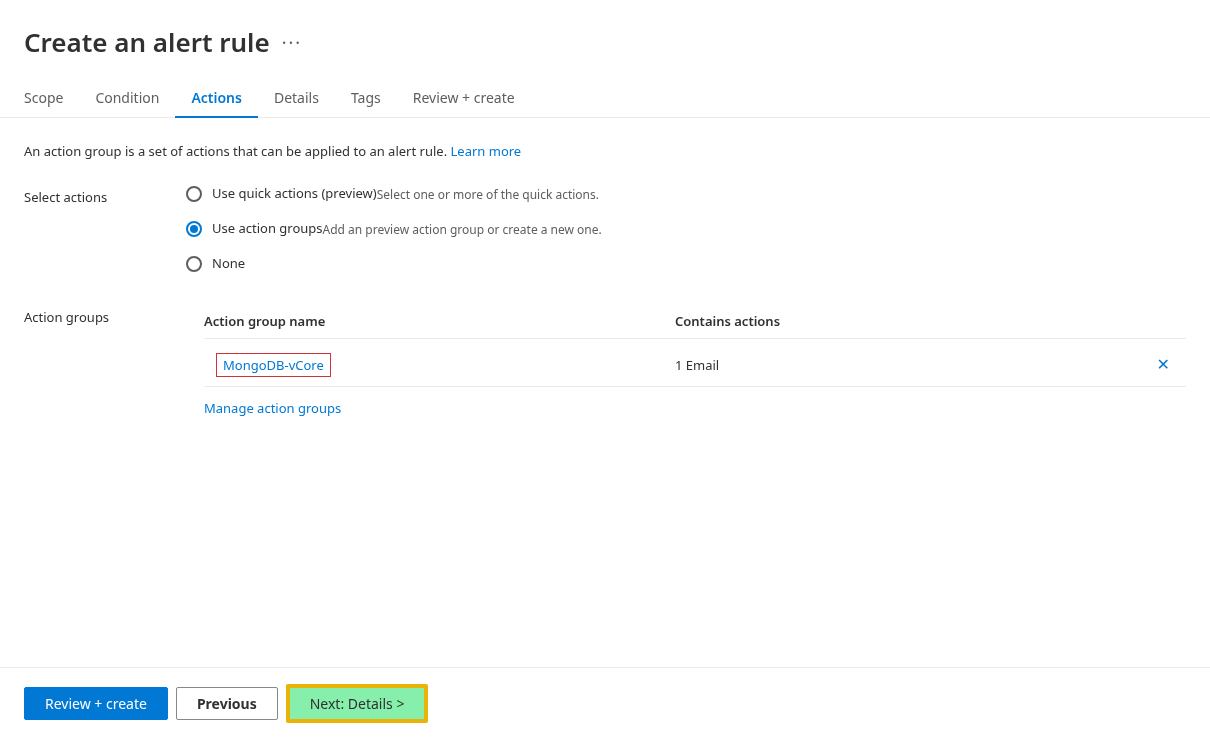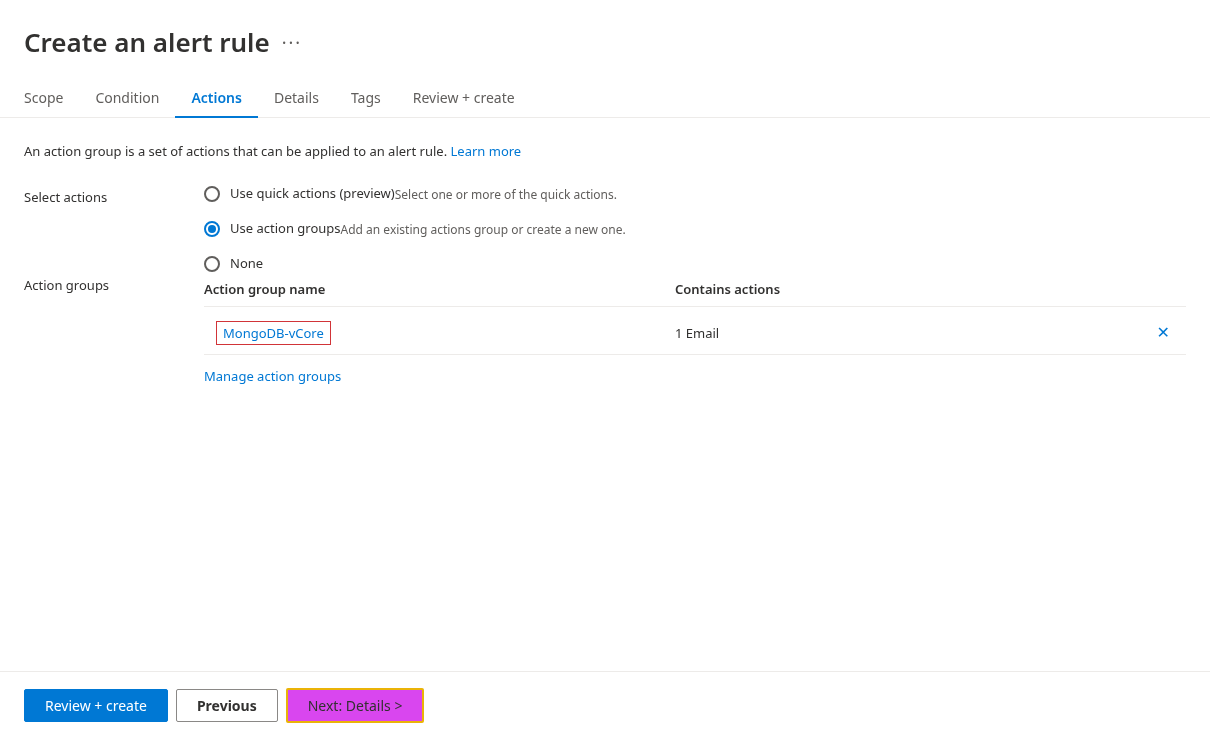--- a/index.html
+++ b/index.html
@@ -93,21 +93,22 @@
       margin-bottom: 24px;
     }
 
     .info-bar a {
       color: #0078d4;
       text-decoration: none;
     }
 
     .form-section {
       display: flex;
-      gap: 40px;
+      gap: 22px;
+      margin-bottom: 32px;
     }
 
     .form-label {
       width: 140px;
       min-width: 140px;
       font-size: 13px;
       color: #323130;
       padding-top: 4px;
     }
 
@@ -281,23 +282,23 @@
     }
 
     .btn-secondary {
       background: #fff;
       color: #323130;
       border: 1px solid #8a8886;
       font-weight: bold;
     }
 
     .btn-next {
-      background: #d946ef;
-      color: #323130;
-      border: 2px solid #eab308;
+      background: #86efac;
+      color: #323130;
+      border: 4px solid #eab308;
     }
   </style>
 </head>
 <body>
 
 <div class="page-container">
 
   <div class="page-header">
     <h1 class="page-title">Create an alert rule</h1>
     <span class="more-icon">···</span>
@@ -330,21 +331,21 @@
           <div class="radio-text">
             <span class="radio-label">Use quick actions (preview)</span>
             <span class="radio-desc">Select one or more of the quick actions.</span>
           </div>
         </div>
 
         <div class="radio-option">
           <div class="radio-input checked"></div>
           <div class="radio-text">
             <span class="radio-label">Use action groups</span>
-            <span class="radio-desc">Add an existing actions group or create a new one.</span>
+            <span class="radio-desc">Add an preview action group or create a new one.</span>
           </div>
         </div>
 
         <div class="radio-option">
           <div class="radio-input"></div>
           <div class="radio-text">
             <span class="radio-label">None</span>
           </div>
         </div>
 

